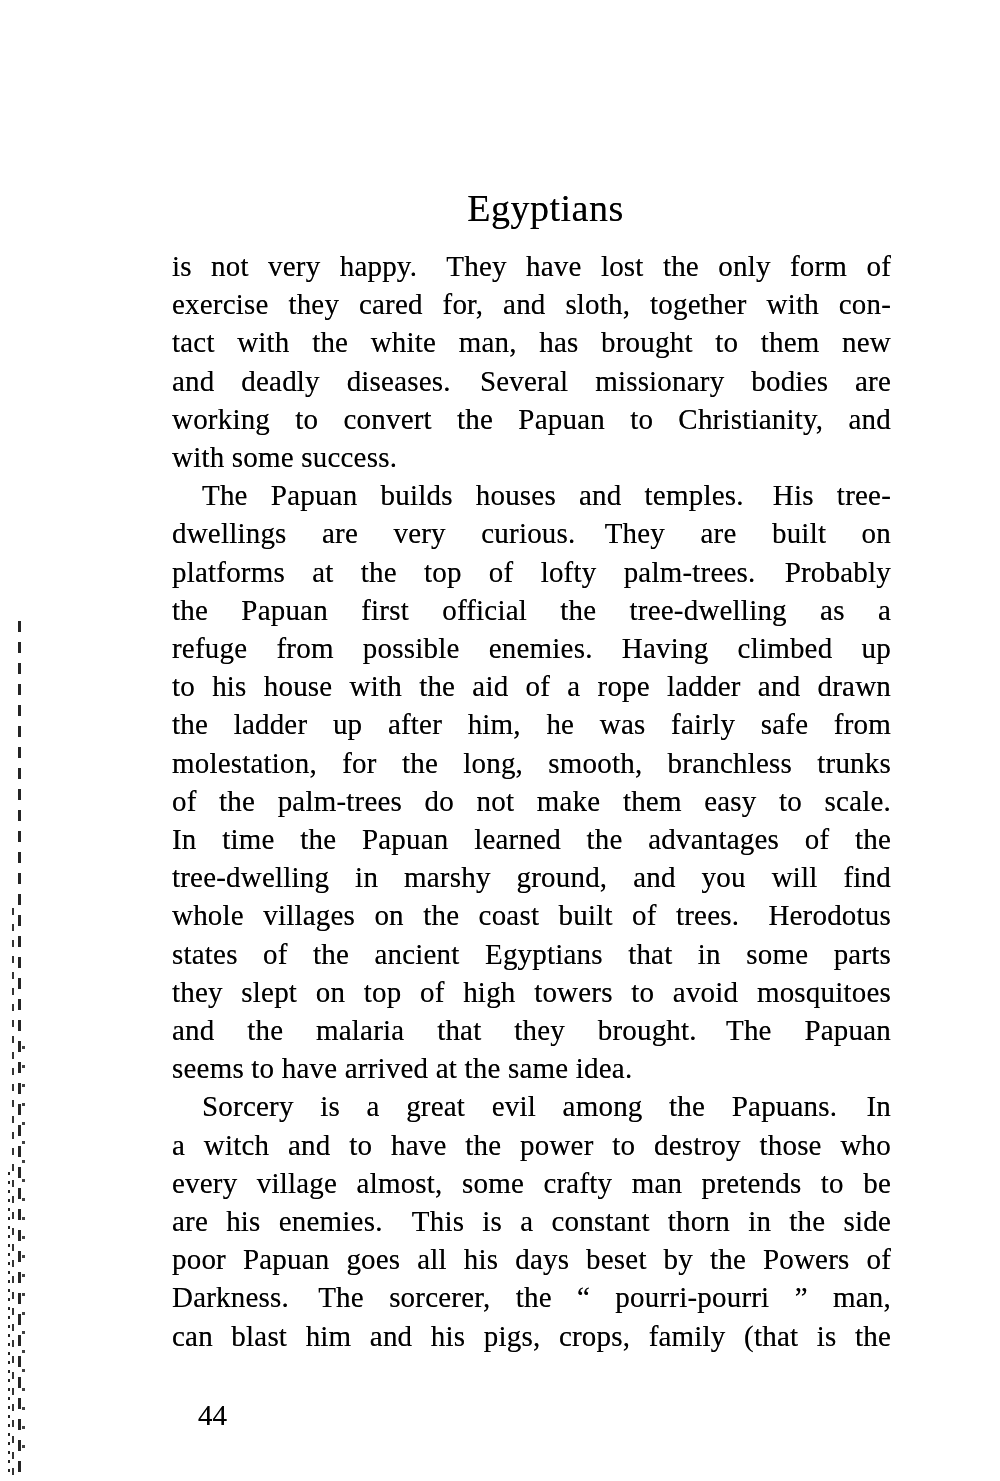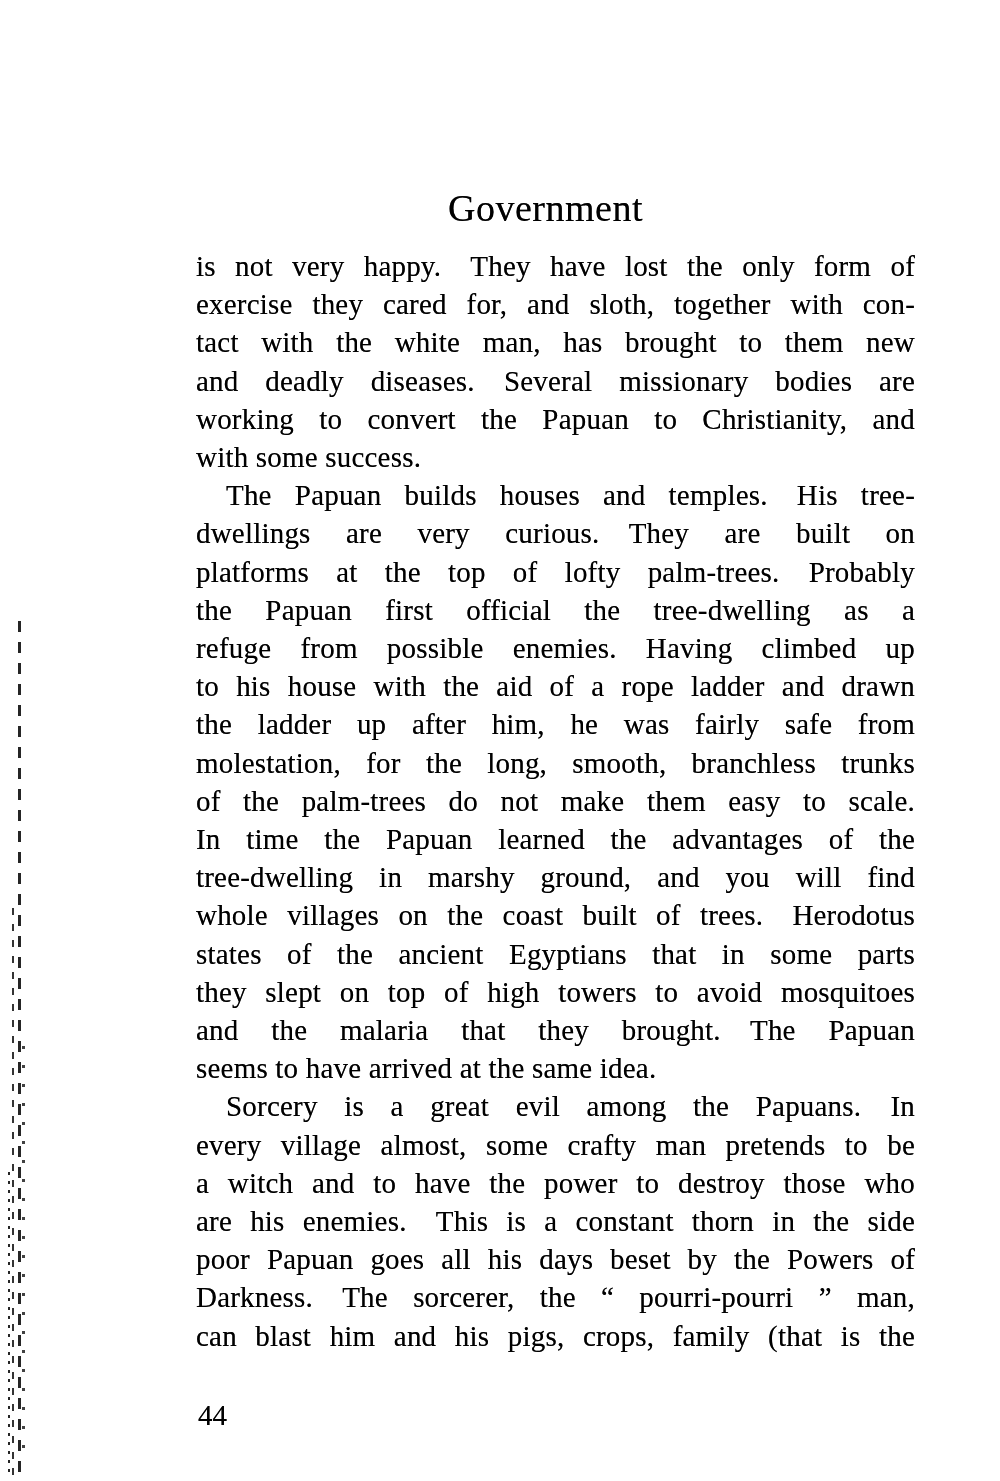--- a/index.html
+++ b/index.html
@@ -23,21 +23,21 @@
     top: 186px;
     width: 719px;
     text-align: center;
     font-size: 38px;
     line-height: 1.2;
     letter-spacing: 0.5px;
     text-shadow: 0 0 0.5px rgba(0,0,0,0.65);
   }
   .body-text {
     position: absolute;
-    left: 196px;
+    left: 172px;
     top: 247px;
     width: 719px;
     font-size: 29px;
     line-height: 38.2px;
     letter-spacing: 0.2px;
     text-shadow: 0 0 0.5px rgba(0,0,0,0.6);
   }
   .line {
     text-align: justify;
     text-align-last: justify;
@@ -72,21 +72,21 @@
     background-position: 12px 9px, 6px 290px, 16px 430px, 2px 560px;
     opacity: 0.85;
     filter: blur(0.2px);
   }
 </style>
 </head>
 <body>
 
 <div class="page">
   <div class="scan-artifacts"></div>
-  <div class="title">Government</div>
+  <div class="title">Egyptians</div>
   <div class="body-text">
       <div class="line">is not very happy. They have lost the only form of</div>
       <div class="line">exercise they cared for, and sloth, together with con-</div>
       <div class="line">tact with the white man, has brought to them new</div>
       <div class="line">and deadly diseases. Several missionary bodies are</div>
       <div class="line">working to convert the Papuan to Christianity, and</div>
       <div class="line last">with some success.</div>
       <div class="line indent">The Papuan builds houses and temples. His tree-</div>
       <div class="line">dwellings are very curious. They are built on</div>
       <div class="line">platforms at the top of lofty palm-trees. Probably</div>
@@ -97,21 +97,21 @@
       <div class="line">molestation, for the long, smooth, branchless trunks</div>
       <div class="line">of the palm-trees do not make them easy to scale.</div>
       <div class="line">In time the Papuan learned the advantages of the</div>
       <div class="line">tree-dwelling in marshy ground, and you will find</div>
       <div class="line">whole villages on the coast built of trees. Herodotus</div>
       <div class="line">states of the ancient Egyptians that in some parts</div>
       <div class="line">they slept on top of high towers to avoid mosquitoes</div>
       <div class="line">and the malaria that they brought. The Papuan</div>
       <div class="line last">seems to have arrived at the same idea.</div>
       <div class="line indent">Sorcery is a great evil among the Papuans. In</div>
+      <div class="line">a witch and to have the power to destroy those who</div>
       <div class="line">every village almost, some crafty man pretends to be</div>
-      <div class="line">a witch and to have the power to destroy those who</div>
       <div class="line">are his enemies. This is a constant thorn in the side</div>
       <div class="line">poor Papuan goes all his days beset by the Powers of</div>
       <div class="line">Darkness. The sorcerer, the “ pourri-pourri ” man,</div>
       <div class="line">can blast him and his pigs, crops, family (that is the</div>
     </div>
   <div class="page-number">44</div>
 </div>
 
 </body></html>

